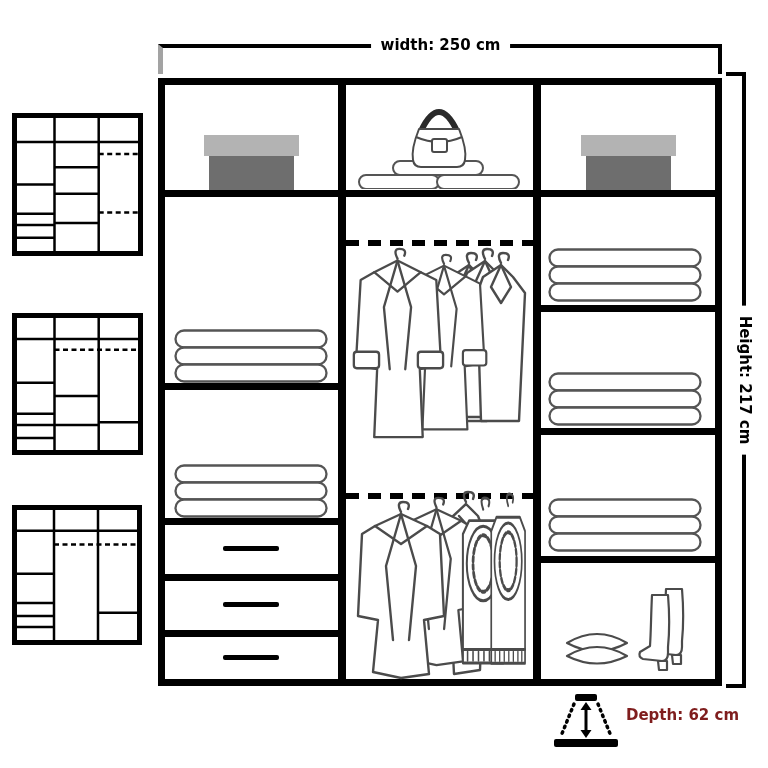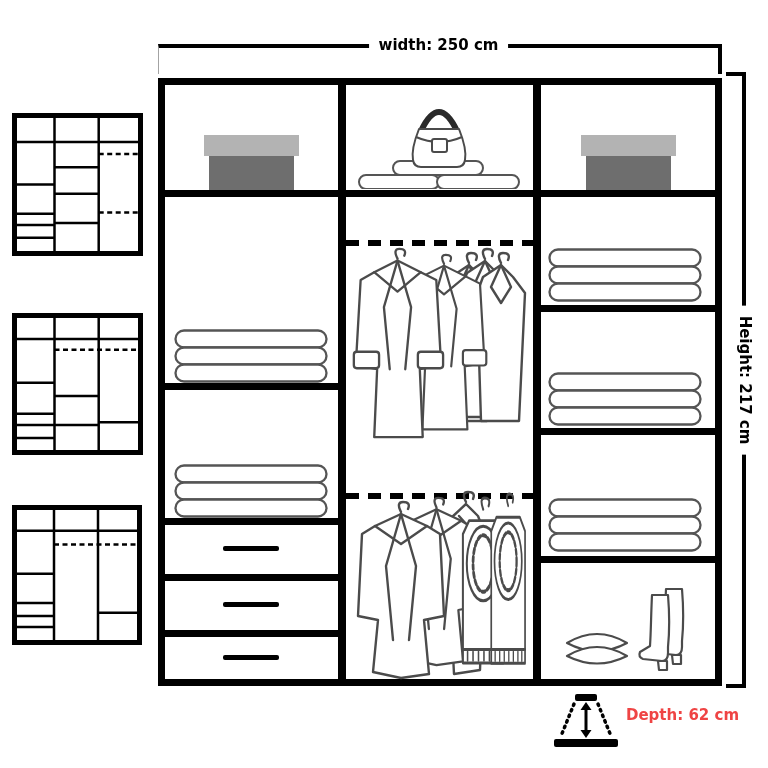--- a/index.html
+++ b/index.html
@@ -11,31 +11,31 @@
   .wardrobe{position:absolute;left:158px;top:78px;width:564px;height:608px;
             border:7px solid #000;box-sizing:border-box;background:#fff;}
   .rail{position:absolute;height:6px;
         background:repeating-linear-gradient(90deg,#000 0 13px,transparent 13px 22px);}
   .boxicon{position:absolute;width:95px;height:55px;}
   .boxicon .lid{position:absolute;left:0;top:0;width:95px;height:21px;background:#b3b3b3;}
   .boxicon .body{position:absolute;left:5px;top:21px;width:85px;height:34px;background:#6e6e6e;}
   .handle{position:absolute;width:56px;height:5px;background:#000;border-radius:2px;}
   
   .width-bracket{position:absolute;left:158px;top:44px;width:564px;height:30px;
-                 border-top:4px solid #000;border-left:1px solid #a3a3a3;border-right:4px solid #000;
+                 border-top:4px solid #000;border-left:5px solid #a3a3a3;border-right:4px solid #000;
                  box-sizing:border-box;}
   .width-label{position:absolute;left:50%;top:-12px;transform:translateX(-50%);
                background:#fff;padding:0 10px;font-size:15px;font-weight:bold;color:#000;white-space:nowrap;}
   .height-bracket{position:absolute;left:726px;top:72px;width:20px;height:616px;
                   border-top:4px solid #000;border-right:4px solid #000;border-bottom:4px solid #000;
                   box-sizing:border-box;}
   .height-label{position:absolute;right:-12px;top:50%;transform:translateY(-50%);
                 writing-mode:vertical-rl;background:#fff;padding:10px 0;
                 font-size:15px;font-weight:bold;color:#000;white-space:nowrap;}
-  .depth-label{position:absolute;left:72px;top:12px;font-size:15px;font-weight:bold;color:#ef4444;white-space:nowrap;}
+  .depth-label{position:absolute;left:72px;top:12px;font-size:15px;font-weight:bold;color:#7f1d1d;white-space:nowrap;}
   svg{display:block;}
 </style>
 </head>
 <body>
 
 <div class="canvas">
 
   <svg class="abs" style="left:12px;top:113px" width="131" height="143" viewBox="0 0 131 143">
     <g stroke="#000" fill="none">
       <rect x="2.5" y="2.5" width="126" height="138" stroke-width="5" fill="#fff"></rect>

